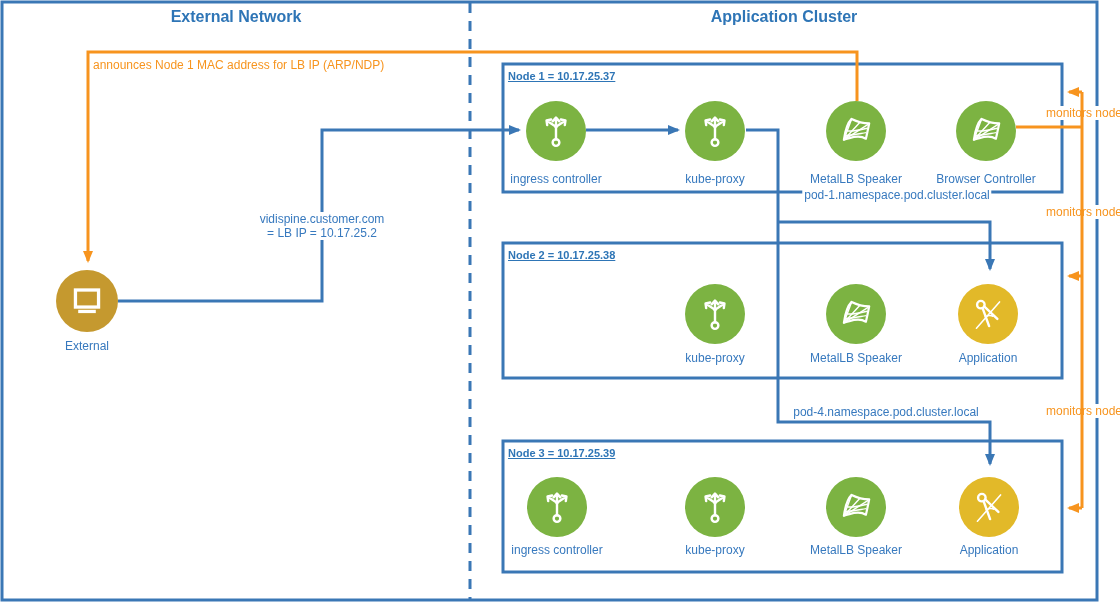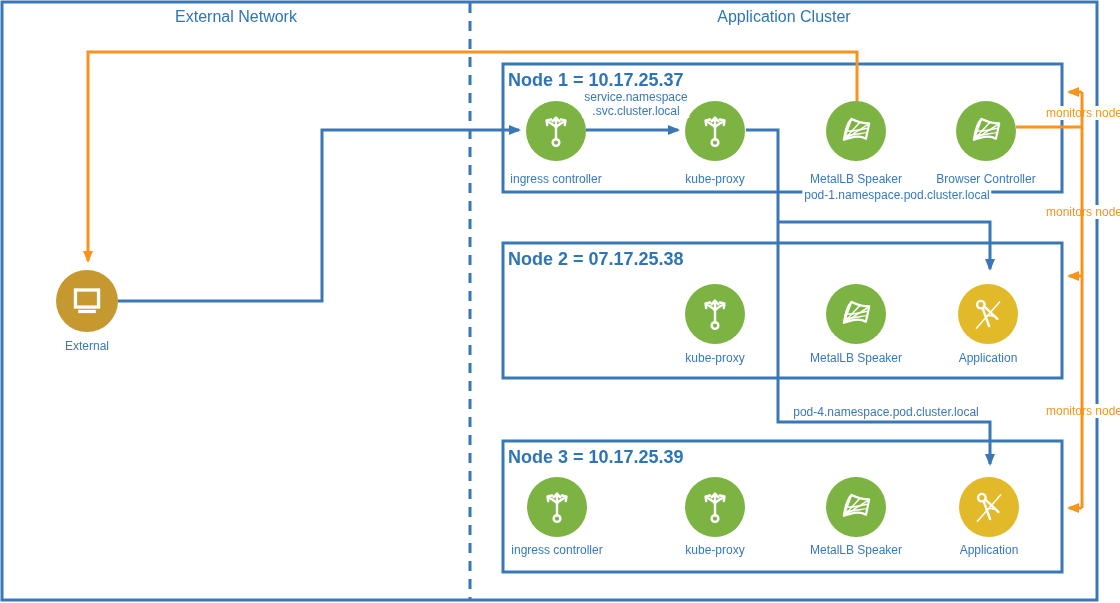--- a/index.html
+++ b/index.html
@@ -9,25 +9,25 @@
   }
   html,body{margin:0;padding:0;background:#fff;}
   .stage{
     position:relative;width:1120px;height:603px;background:#fff;
     font-family:"Liberation Sans", sans-serif;overflow:hidden;
   }
   .layer{position:absolute;left:0;top:0;z-index:1;}
   .layer.top{z-index:4;}
   .section-title{
     position:absolute;transform:translateX(-50%);z-index:3;
-    font-size:16px;font-weight:normal;color:var(--title_blue,#2E75B6);white-space:nowrap;
+    font-size:16px;font-weight:bold;color:var(--title_blue,#2E75B6);white-space:nowrap;
   }
   .node-title{
-    position:absolute;z-index:3;font-size:18px;font-weight:bold;
-    color:var(--title_blue,#2E75B6);white-space:nowrap;
+    position:absolute;z-index:3;font-size:11px;font-weight:bold;
+    color:var(--title_blue,#2E75B6);white-space:nowrap;text-decoration:underline;
   }
   .lbl{
     position:absolute;z-index:3;background:var(--label_bg,#fff);
     color:var(--text_blue,#3779BE);font-size:12px;line-height:14px;
     padding:0 2px;white-space:nowrap;
   }
   .lbl.center{transform:translateX(-50%);text-align:center;}
   .lbl.orange{color:var(--orange,#F7941E);}
   .circle{
     position:absolute;width:60px;height:60px;border-radius:50%;z-index:2;
@@ -68,21 +68,21 @@
     <path d="M746,130 H778 V422 H990 V464" fill="none" class="stroke-blue" stroke-width="3" marker-end="url(#ab)"></path>
     <path d="M778,222 H990 V269" fill="none" class="stroke-blue" stroke-width="3" marker-end="url(#ab)"></path>
 
     <path d="M857,101 V52 H88 V261" fill="none" class="stroke-orange" stroke-width="3" marker-end="url(#ao)"></path>
   </svg>
 
   <div class="section-title" style="left:236px;top:8px">External Network</div>
   <div class="section-title" style="left:784px;top:8px">Application Cluster</div>
 
   <div class="node-title" style="left:508px;top:70px">Node 1 = 10.17.25.37</div>
-  <div class="node-title" style="left:508px;top:249px">Node 2 = 07.17.25.38</div>
+  <div class="node-title" style="left:508px;top:249px">Node 2 = 10.17.25.38</div>
   <div class="node-title" style="left:508px;top:447px">Node 3 = 10.17.25.39</div>
 
   <div class="circle gold" style="left:56px;top:270px">
     <svg viewBox="0 0 40 40" width="44" height="44">
       <g fill="none" stroke="#fff">
         <rect x="9.5" y="10" width="21" height="15.5" stroke-width="3"></rect>
         <path d="M12,29.5 H28" stroke-width="3"></path>
       </g>
     </svg>
   </div>
@@ -216,26 +216,27 @@
         <path d="M17.5,22.5 Q21.5,20.5 24.5,22" stroke-width="1.4"></path>
       </g>
     </svg>
   </div>
 
   <div class="lbl center" style="left:557px;top:543px">ingress controller</div>
   <div class="lbl center" style="left:715px;top:543px">kube-proxy</div>
   <div class="lbl center" style="left:856px;top:543px">MetalLB Speaker</div>
   <div class="lbl center" style="left:989px;top:543px">Application</div>
 
-
-
-  <div class="lbl center" style="left:636px;top:90px">
-    <div>service.namespace</div>
-    <div>.svc.cluster.local</div>
-  </div>
+  <div class="lbl orange" style="left:91px;top:58px">announces Node 1 MAC address for LB IP (ARP/NDP)</div>
+
+  <div class="lbl center" style="left:322px;top:212px">
+    <div>vidispine.customer.com</div>
+    <div>= LB IP = 10.17.25.2</div>
+  </div>
+
 
   <div class="lbl center" style="left:897px;top:188px">pod-1.namespace.pod.cluster.local</div>
   <div class="lbl center" style="left:886px;top:405px">pod-4.namespace.pod.cluster.local</div>
 
   <div class="lbl orange" style="left:1044px;top:106px">monitors node</div>
   <div class="lbl orange" style="left:1044px;top:205px">monitors node</div>
   <div class="lbl orange" style="left:1044px;top:404px">monitors node</div>
 
   <svg class="layer top" width="1120" height="603">
     <defs>

